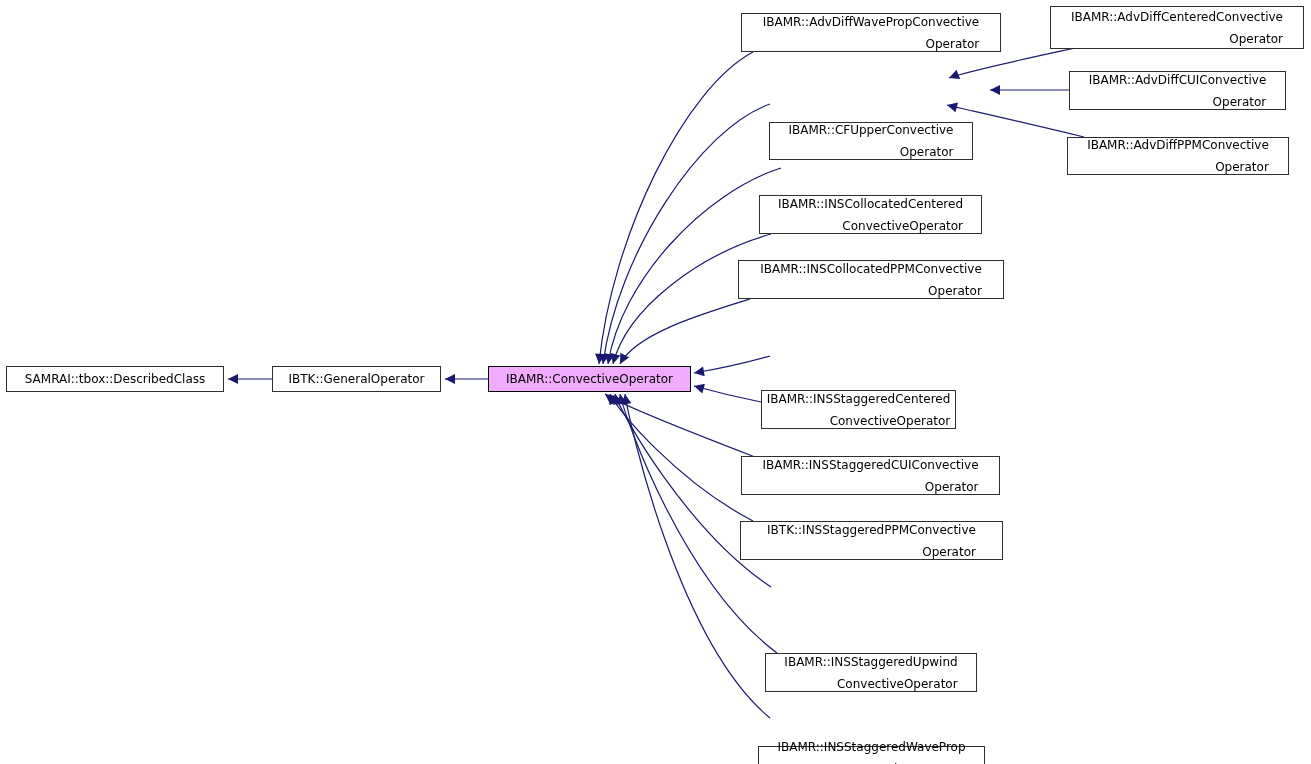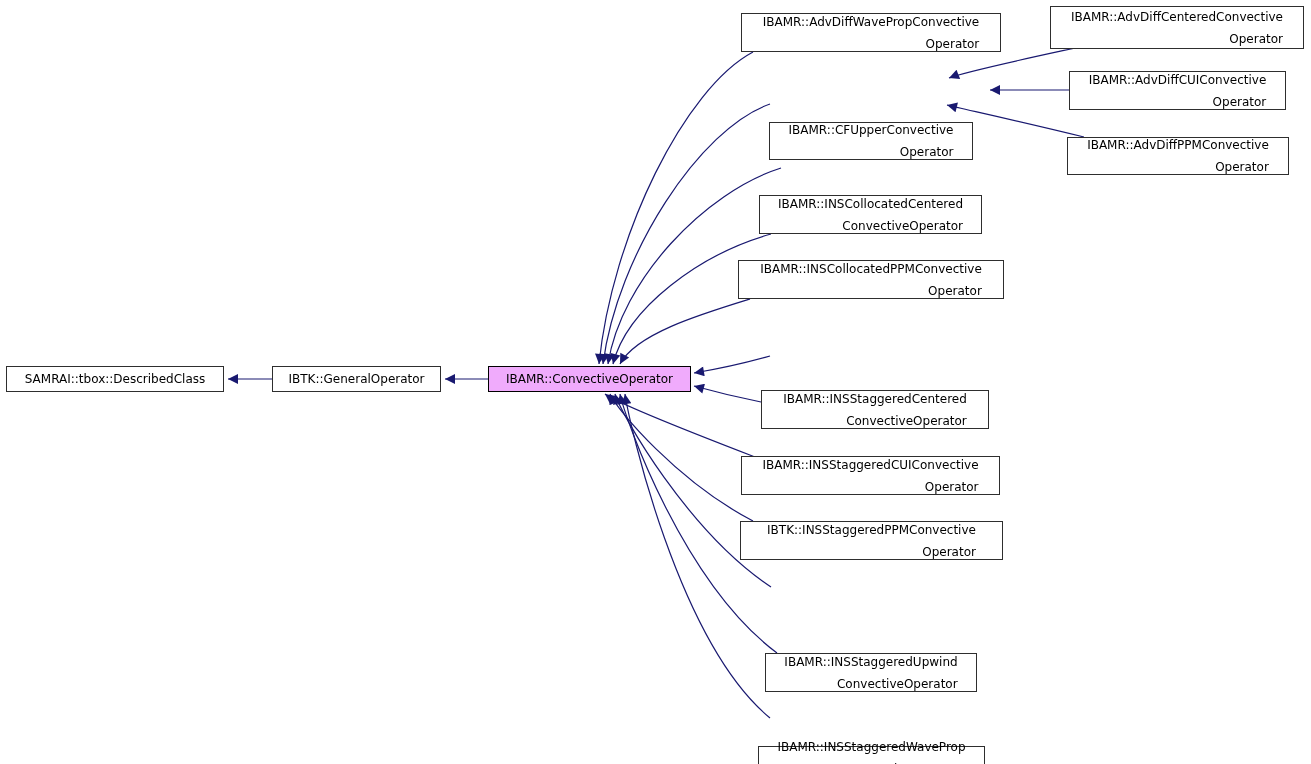--- a/index.html
+++ b/index.html
@@ -77,21 +77,21 @@
   <div class="node selected" style="left:488px; top:366px; width:203px; height:26px">IBAMR::ConvectiveOperator</div>
 
   <div class="node" style="left:741px; top:13px;  width:260px; height:39px">IBAMR::AdvDiffWavePropConvective
 Operator</div>
   <div class="node" style="left:769px; top:122px; width:204px; height:38px">IBAMR::CFUpperConvective
 Operator</div>
   <div class="node" style="left:759px; top:195px; width:223px; height:39px">IBAMR::INSCollocatedCentered
 ConvectiveOperator</div>
   <div class="node" style="left:738px; top:260px; width:266px; height:39px">IBAMR::INSCollocatedPPMConvective
 Operator</div>
-  <div class="node" style="left:761px; top:390px; width:228px; height:39px">IBAMR::INSStaggeredCentered
+  <div class="node" style="left:761px; top:390px; width:195px; height:39px">IBAMR::INSStaggeredCentered
 ConvectiveOperator</div>
   <div class="node" style="left:741px; top:456px; width:259px; height:39px">IBAMR::INSStaggeredCUIConvective
 Operator</div>
   <div class="node" style="left:740px; top:521px; width:263px; height:39px">IBTK::INSStaggeredPPMConvective
 Operator</div>
   <div class="node" style="left:765px; top:653px; width:212px; height:39px">IBAMR::INSStaggeredUpwind
 ConvectiveOperator</div>
   <div class="node" style="left:758px; top:746px; width:227px; height:24px">IBAMR::INSStaggeredWaveProp
 ConvectiveOperator</div>
 

